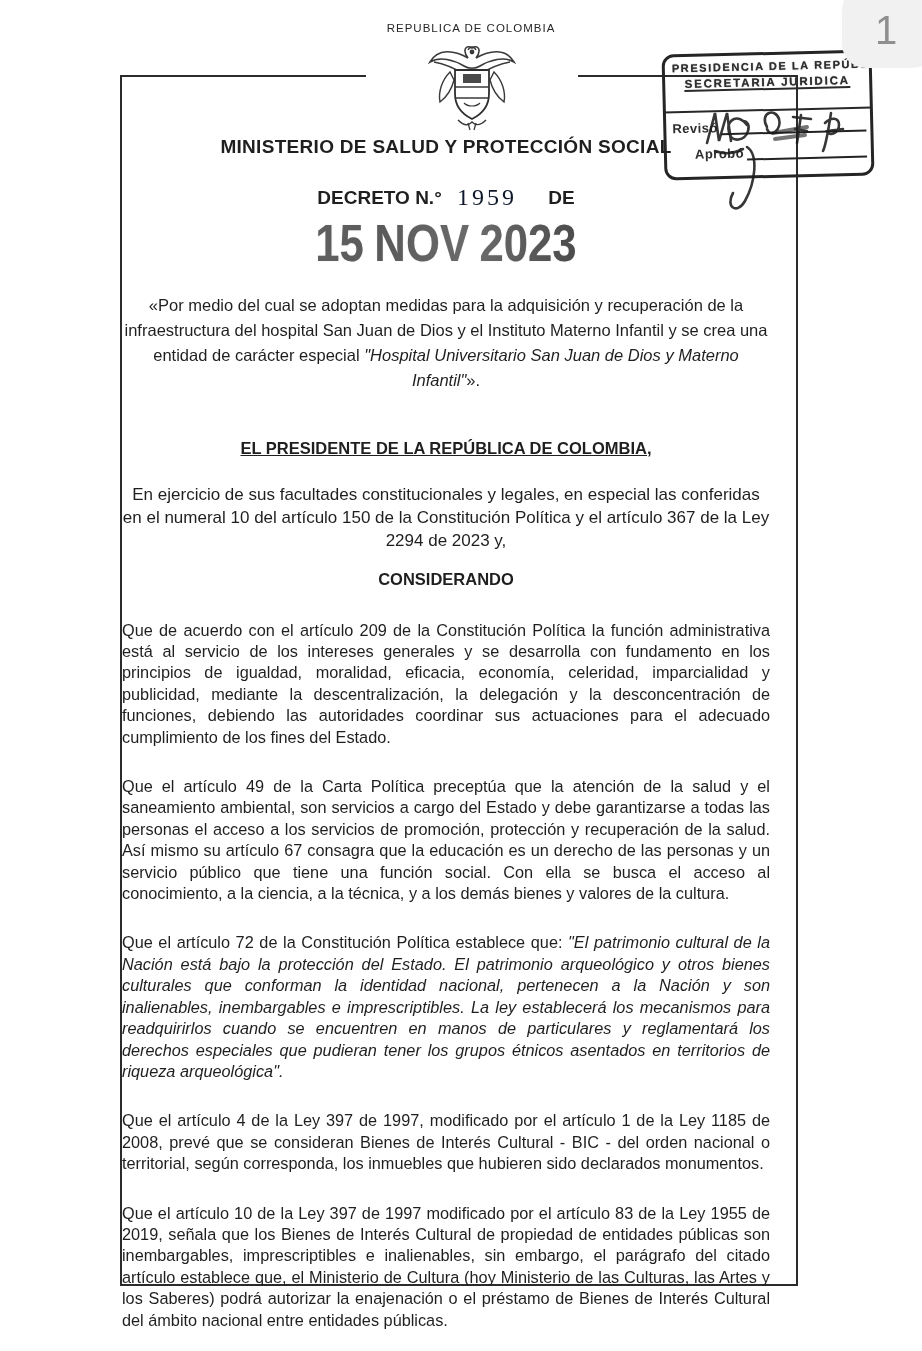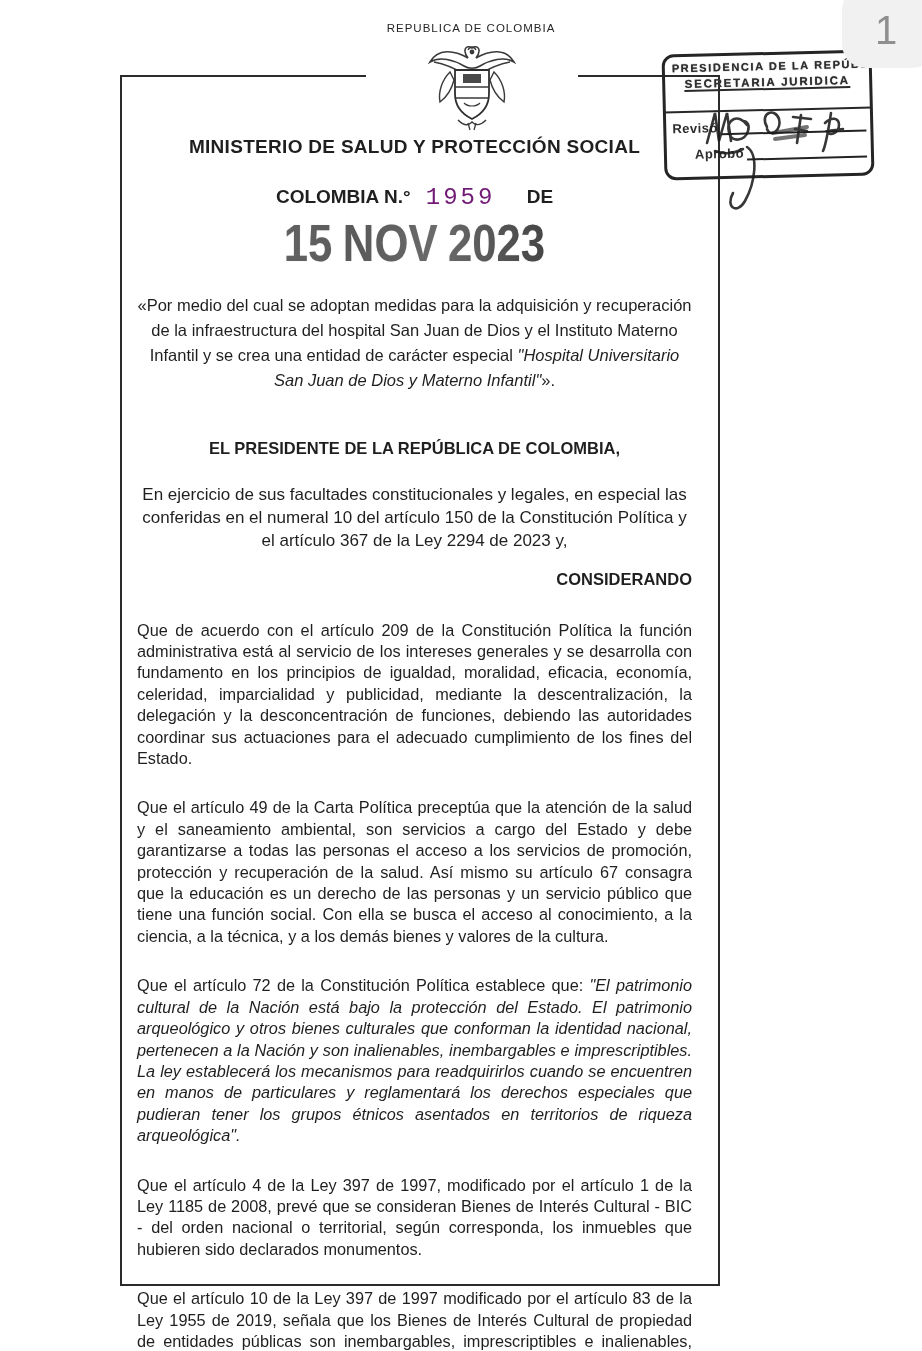--- a/index.html
+++ b/index.html
@@ -11,23 +11,23 @@
   
   .page-badge {
     position:absolute; top:-14px; right:-14px; width:94px; height:82px;
     background:#f1f1f1; border-radius:24px; z-index:9;
     display:flex; align-items:center; justify-content:center;
   }
   .page-badge span { font-size:40px; color:#8f8f8f; padding-top:6px; padding-right:6px; }
 
   
   .frame {
-    position:absolute; left:120px; top:75px; width:600px; height:1211px;
+    position:absolute; left:120px; top:75px; width:678px; height:1211px;
     border:2px solid #2b2b2b; box-sizing:border-box; z-index:1;
-    padding:58px 26px 0 15px;
+    padding:58px 26px 0 0;
   }
 
   
   .republic-label {
     position:absolute; top:22px; left:0; width:100%; text-align:center; z-index:3;
     font-size:11.5px; letter-spacing:1px; color:#262626; transform:translateX(10px);
   }
   .arms-mask {
     position:absolute; top:70px; left:366px; width:212px; height:12px; background:#fff; z-index:2;
   }
@@ -53,38 +53,38 @@
   .stamp .row-reviso { top:60px; left:6px; right:4px; }
   .stamp .row-aprobo { top:86px; left:28px; right:4px; }
   .stamp .sig-label { font-size:13px; letter-spacing:.5px; }
   .stamp .sig-line { flex:1; border-bottom:2.5px solid #232323; margin-left:3px; height:17px; }
   .stamp-ink { position:absolute; left:655px; top:55px; z-index:6; pointer-events:none; }
 
   
   .ministry-title { text-align:center; font-size:19px; font-weight:bold; letter-spacing:.3px; line-height:24px; margin:0; }
   .decree-row { text-align:center; margin-top:25px; font-weight:bold; font-size:19px; white-space:nowrap; }
   .decree-number {
-    font-family:Liberation Mono, monospace; font-weight:400; font-size:24px;
-    letter-spacing:3px; color:#701a75; margin:0 14px 0 10px; vertical-align:-1px;
+    font-family:Liberation Serif, serif; font-weight:400; font-size:24px;
+    letter-spacing:3px; color:#0f172a; margin:0 14px 0 10px; vertical-align:-1px;
   }
   .of-label { margin-left:12px; }
   .date-stamp {
     text-align:center; margin-top:7px; font-size:52px; font-weight:800; line-height:50px;
     letter-spacing:0px; word-spacing:-2px;
     transform:scaleX(.84); transform-origin:center;
     background:linear-gradient(90deg,#1d1d1d 0%,#6d6d6d 16%,#5b5b5b 38%,#757575 55%,#4a4a4a 72%,#161616 95%);
     -webkit-background-clip:text; background-clip:text; -webkit-text-fill-color:transparent; color:transparent;
     text-shadow:0 0 1px rgba(90,90,90,.35);
   }
   .subject {
     max-width:678px; margin:25px auto 0; text-align:center; font-size:16.5px; line-height:25px;
   }
-  .president-heading { text-align:center; font-weight:bold; font-size:16.5px; margin-top:46px; }
+  .president-heading { text-align:center; font-weight:bold; font-size:16.5px; margin-top:46px;text-decoration:underline; }
   .powers { max-width:680px; margin:25px auto 0; text-align:center; font-size:17px; line-height:23.2px; }
-  .considerando-heading { text-align:right; font-weight:bold; font-size:16.5px; margin-top:17px; }
+  .considerando-heading { text-align:center; font-weight:bold; font-size:16.5px; margin-top:17px; }
   .paragraphs { margin-top:31px; }
   .body-par {
     margin:0 0 28px 0; font-size:16.3px; line-height:21.4px;
     text-align:justify; text-justify:inter-word;
   }
   .italic { font-style:italic; }
 </style>
 </head>
 <body>
 
@@ -142,21 +142,21 @@
       <path d="M92 92 C104 100 100 128 90 146 C82 160 70 152 78 138"></path>
       <path d="M60 96 C70 100 80 98 88 94"></path>
     </g>
   </svg>
 
   <div class="frame">
 
     <h1 class="ministry-title">MINISTERIO DE SALUD Y PROTECCIÓN SOCIAL</h1>
 
     <div class="decree-row">
-      <span>COLOMBIA N.°</span>
+      <span>DECRETO N.°</span>
       <span class="decree-number">1959</span>
       <span class="of-label">DE</span>
     </div>
 
     <div class="date-stamp">15 NOV 2023</div>
 
     <p class="subject"><span>«Por medio del cual se adoptan medidas para la adquisición y recuperación de la infraestructura del hospital San Juan de Dios y el Instituto Materno Infantil y se crea una entidad de carácter especial </span><span class="italic">"Hospital Universitario San Juan de Dios y Materno Infantil"</span><span>».</span></p>
 
     <div class="president-heading">EL PRESIDENTE DE LA REPÚBLICA DE COLOMBIA,</div>
 

